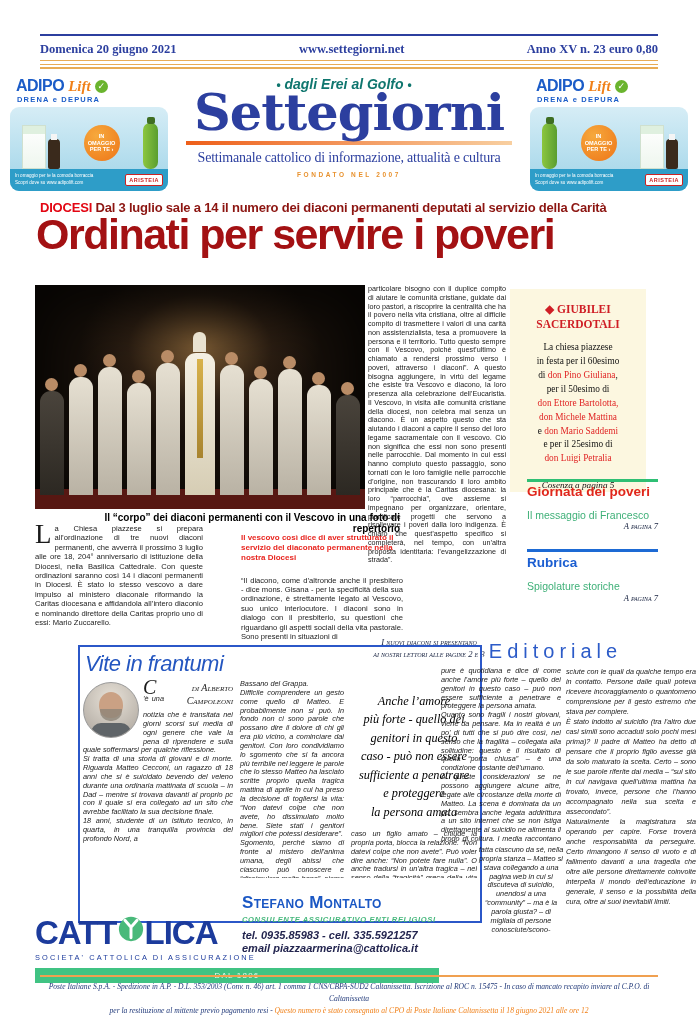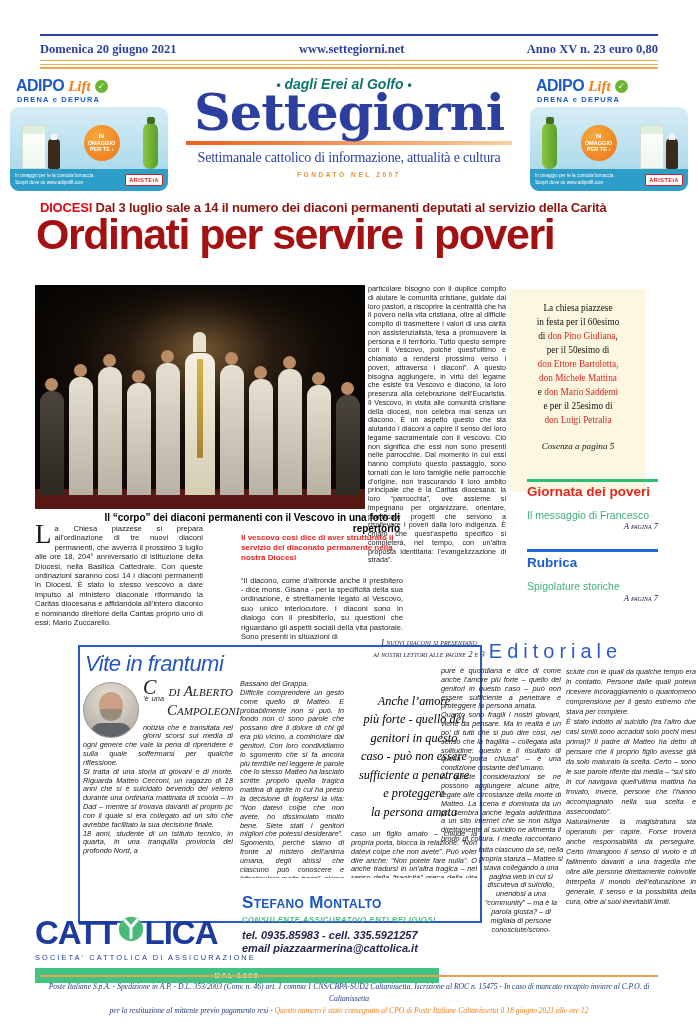--- a/index.html
+++ b/index.html
@@ -121,21 +121,21 @@
   .vcolA{width:150px;}
   .avatar{float:left;width:54px;height:54px;border-radius:50%;margin:2px 4px 2px 0;position:relative;
           background:radial-gradient(circle at 50% 30%,#e8e2d8,#a9a29a);overflow:hidden;border:1px solid #999;}
   .avatar .head{position:absolute;top:9px;left:15px;width:24px;height:26px;border-radius:50% 50% 46% 46%;
                 background:#caa184;}
   .avatar .beard{position:absolute;top:26px;left:16px;width:22px;height:12px;border-radius:0 0 10px 10px;
                  background:#8d8578;opacity:.8;}
   .avatar .body{position:absolute;bottom:-2px;left:7px;width:40px;height:16px;border-radius:10px 10px 0 0;
                 background:#5f6468;}
   .vbyline{float:right;width:66px;text-align:right;font-family:"Liberation Serif",serif;
-           font-variant:small-caps;font-size:15px;line-height:1.25;color:#222;margin:2px 0 4px 3px;font-style:italic;}
+           font-variant:small-caps;font-size:10px;line-height:1.25;color:#222;margin:2px 0 4px 3px;font-style:italic;}
   .dc2{float:left;font-family:"Liberation Serif",serif;font-style:italic;font-size:20px;
        line-height:15px;padding-right:2px;}
   .vcolB{width:104px;}
   .vcolC{width:126px;}
   .vquote{font-family:"Liberation Serif",serif;font-style:italic;font-size:12.3px;line-height:1.5;
           text-align:center;white-space:pre-line;margin-top:12px;color:#000;}
   .vquote-after{margin-top:9px;}
 
   
   .col4{position:absolute;left:441px;top:667px;width:120px;height:178px;overflow:hidden;}
@@ -258,20 +258,21 @@
     <div class="lead2">Il vescovo così dice di aver strutturato il servizio del diaconato permanente nella nostra Diocesi</div>
     <span>“Il diacono, come d’altronde anche il presbitero - dice mons. Gisana - per la specificità della sua ordinazione, è strettamente legato al Vescovo, suo unico interlocutore. I diaconi sono in dialogo con il presbiterio, su questioni che riguardano gli aspetti sociali della vita pastorale. Sono presenti in situazioni di</span>
   </div>
 
   <div class="col3 bodytxt">particolare bisogno con il duplice compito di aiutare le comunità cristiane, guidate dai loro pastori, a riscoprire la centralità che ha il povero nella vita cristiana, oltre al difficile compito di trasmettere i valori di una carità non assistenzialista, tesa a promuovere la persona e il territorio. Tutto questo sempre con il Vescovo, poiché quest’ultimo è chiamato a rendersi prossimo verso i poveri, attraverso i diaconi”. A questo bisogna aggiungere, in virtù del legame che esiste tra Vescovo e diacono, la loro presenza alla celebrazione dell’Eucaristia. Il Vescovo, in visita alle comunità cristiane della diocesi, non celebra mai senza un diacono. È un aspetto questo che sta aiutando i diaconi a capire il senso del loro legame sacramentale con il vescovo. Ciò non significa che essi non sono presenti nelle parrocchie. Dal momento in cui essi hanno compiuto questo passaggio, sono tornati con le loro famiglie nelle parrocchie d’origine, non trascurando il loro ambito principale che è la Caritas diocesana: la loro “parrocchia”, ove assieme si impegnano per organizzare, orientare, pianificare progetti che servono a risollevare i poveri dalla loro indigenza. È chiaro che quest’aspetto specifico si completerà, nel tempo, con un’altra proposta identitaria: l’evangelizzazione di strada”.</div>
 
   <div class="note">I nuovi diaconi si presentano
 ai nostri lettori alle pagine 2 e 3</div>
 
   <div class="giubilei">
+    <div class="g-title"><span>◆ GIUBILEI</span><br><span>SACERDOTALI</span></div>
     <div class="g-body">
       <div><span>La chiesa piazzese</span></div>
       <div><span>in festa per il 60esimo</span></div>
       <div><span>di </span><span class="red">don Pino Giuliana</span><span>,</span></div>
       <div><span>per il 50esimo di</span></div>
       <div class="red"><span>don Ettore Bartolotta,</span></div>
       <div class="red"><span>don Michele Mattina</span></div>
       <div><span>e </span><span class="red">don Mario Saddemi</span></div>
       <div><span>e per il 25esimo di</span></div>
       <div class="red"><span>don Luigi Petralia</span></div>

